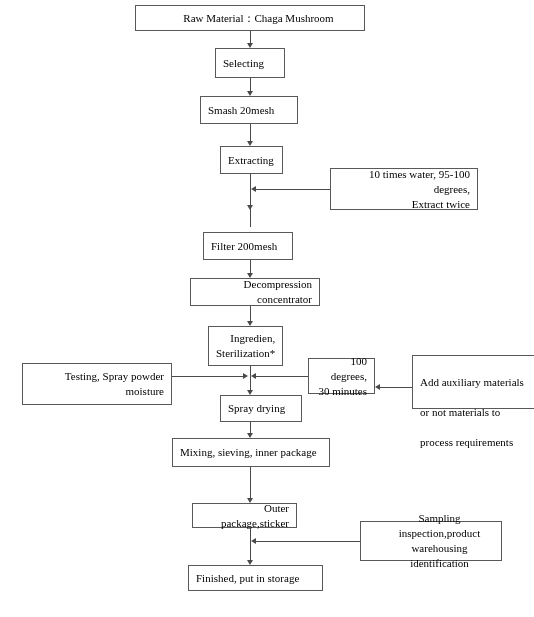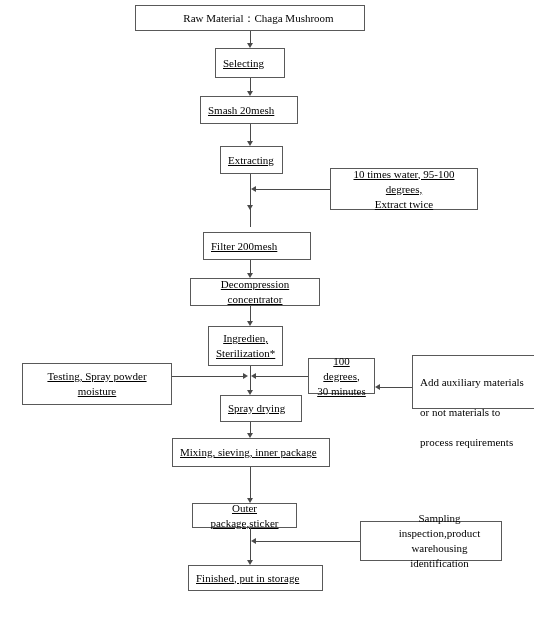--- a/index.html
+++ b/index.html
@@ -25,21 +25,21 @@
     color: #000000;
     font-size: 11px;
     line-height: 15px;
     display: flex;
     flex-direction: column;
     justify-content: center;
     padding: 2px 7px;
     white-space: pre-line;
   }
   .node.center  { align-items: center; text-align: center; padding-left: 24px; }
-  .node.leftal  { align-items: flex-start; text-align: center; text-decoration: underline; }
+  .node.leftal  { align-items: flex-start; text-align: right; }
   .node.justify { display: block; text-align: justify; text-align-last: left; padding-top: 4px; }
   .node.justify .ln { display: block; text-align: justify; }
   .node.justify .ln.last { text-align: left; }
 
   .vline {
     position: absolute;
     width: 1px;
     background: #4a4a4a;
   }
   .hline {
@@ -88,21 +88,21 @@
 
   <div class="node leftal" style="left:220px; top:146px; width:63px; height:28px;">
     <span>Extracting</span>
   </div>
 
   <div class="node leftal" style="left:330px; top:168px; width:148px; height:42px;">
     <span>10 times water, 95-100 degrees,
 Extract twice</span>
   </div>
 
-  <div class="node leftal" style="left:203px; top:232px; width:108px; height:28px;">
+  <div class="node leftal" style="left:203px; top:232px; width:90px; height:28px;">
     <span>Filter 200mesh</span>
   </div>
 
   <div class="node leftal" style="left:190px; top:278px; width:130px; height:28px;">
     <span>Decompression concentrator</span>
   </div>
 
   <div class="node leftal" style="left:208px; top:326px; width:75px; height:40px;">
     <span>Ingredien,
 Sterilization*</span>

